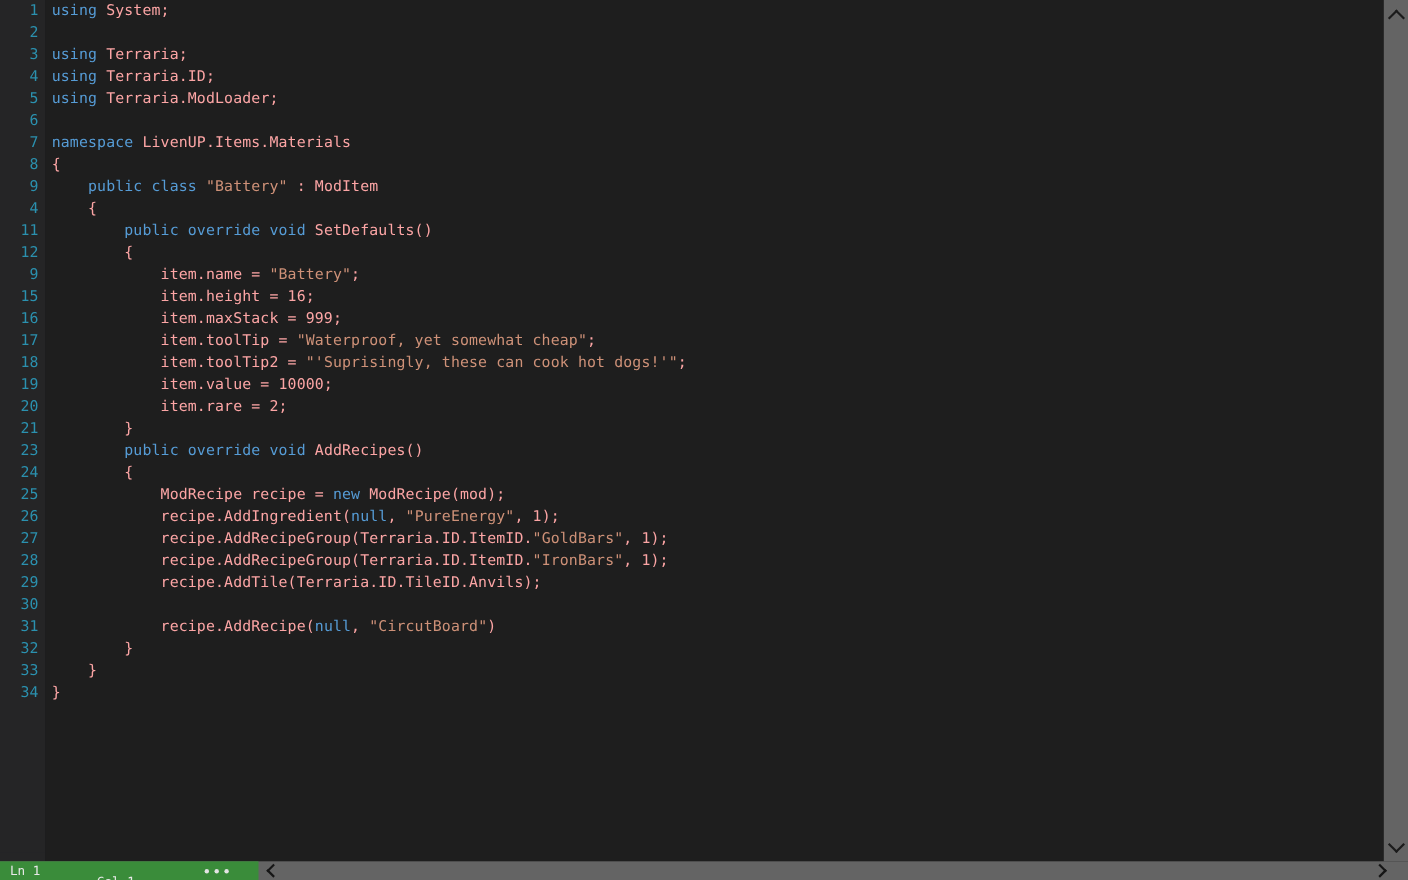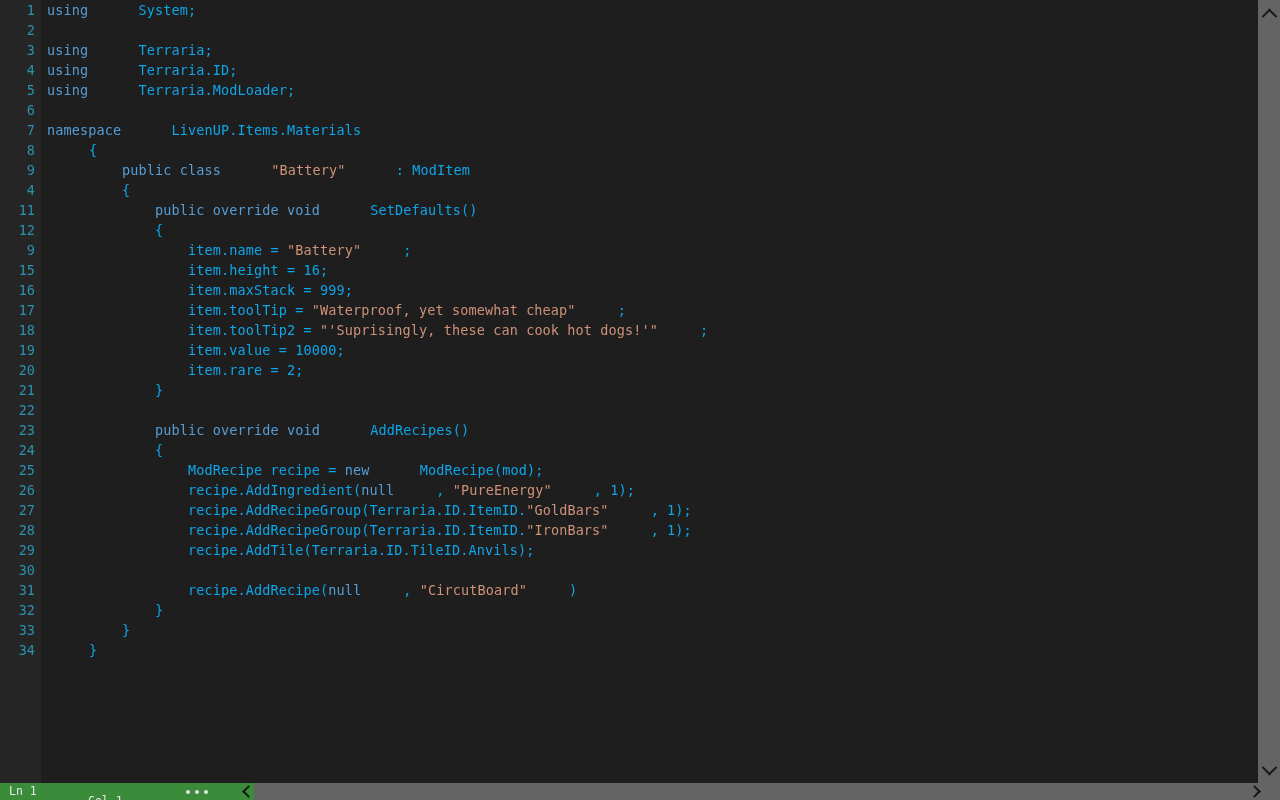--- a/index.html
+++ b/index.html
@@ -72,21 +72,21 @@
     left: 47px;
     top: 0;
     color: #d4d4d4;
     font-size: 13.5px;
     line-height: 20px;
     letter-spacing: 0.12px;
   }
 
   .tok-kw  { color: #569cd6; }
   .tok-str { color: #ce9178; }
-  .tok-pln { color: #0ea5e9; margin-left: 42px; }
+  .tok-pln { color: #fca5a5; }
 
   
   .vscrollbar {
     position: absolute;
     right: 0;
     top: 0;
     width: 22px;
     height: 783px;
     background: #646464;
   }
@@ -125,21 +125,20 @@
   .status-green {
     position: absolute;
     left: 0;
     top: 0;
     width: 235px;
     height: 17px;
     background: #3a8c3a;
     color: #e8e8e8;
     font-size: 11.5px;
     line-height: 17px;
-    padding-left: 19px;
   }
   .status-ln {
     position: absolute;
     left: 9px;
     top: 0;
   }
   .status-col {
     position: absolute;
     left: 88px;
     top: 0;
@@ -218,21 +217,20 @@
         <div class="code-line"><span class="ln">11</span><span class="code-text"><span class="tok-pln">        </span><span class="tok-kw">public override void</span><span class="tok-pln"> SetDefaults()</span></span></div>
         <div class="code-line"><span class="ln">12</span><span class="code-text"><span class="tok-pln">        {</span></span></div>
         <div class="code-line"><span class="ln">9</span><span class="code-text"><span class="tok-pln">            item.name = </span><span class="tok-str">"Battery"</span><span class="tok-pln">;</span></span></div>
         <div class="code-line"><span class="ln">15</span><span class="code-text"><span class="tok-pln">            item.height = 16;</span></span></div>
         <div class="code-line"><span class="ln">16</span><span class="code-text"><span class="tok-pln">            item.maxStack = 999;</span></span></div>
         <div class="code-line"><span class="ln">17</span><span class="code-text"><span class="tok-pln">            item.toolTip = </span><span class="tok-str">"Waterproof, yet somewhat cheap"</span><span class="tok-pln">;</span></span></div>
         <div class="code-line"><span class="ln">18</span><span class="code-text"><span class="tok-pln">            item.toolTip2 = </span><span class="tok-str">"'Suprisingly, these can cook hot dogs!'"</span><span class="tok-pln">;</span></span></div>
         <div class="code-line"><span class="ln">19</span><span class="code-text"><span class="tok-pln">            item.value = 10000;</span></span></div>
         <div class="code-line"><span class="ln">20</span><span class="code-text"><span class="tok-pln">            item.rare = 2;</span></span></div>
         <div class="code-line"><span class="ln">21</span><span class="code-text"><span class="tok-pln">        }</span></span></div>
-        <div class="code-line"><span class="ln">22</span><span class="code-text"></span></div>
         <div class="code-line"><span class="ln">23</span><span class="code-text"><span class="tok-pln">        </span><span class="tok-kw">public override void</span><span class="tok-pln"> AddRecipes()</span></span></div>
         <div class="code-line"><span class="ln">24</span><span class="code-text"><span class="tok-pln">        {</span></span></div>
         <div class="code-line"><span class="ln">25</span><span class="code-text"><span class="tok-pln">            ModRecipe recipe = </span><span class="tok-kw">new</span><span class="tok-pln"> ModRecipe(mod);</span></span></div>
         <div class="code-line"><span class="ln">26</span><span class="code-text"><span class="tok-pln">            recipe.AddIngredient(</span><span class="tok-kw">null</span><span class="tok-pln">, </span><span class="tok-str">"PureEnergy"</span><span class="tok-pln">, 1);</span></span></div>
         <div class="code-line"><span class="ln">27</span><span class="code-text"><span class="tok-pln">            recipe.AddRecipeGroup(Terraria.ID.ItemID.</span><span class="tok-str">"GoldBars"</span><span class="tok-pln">, 1);</span></span></div>
         <div class="code-line"><span class="ln">28</span><span class="code-text"><span class="tok-pln">            recipe.AddRecipeGroup(Terraria.ID.ItemID.</span><span class="tok-str">"IronBars"</span><span class="tok-pln">, 1);</span></span></div>
         <div class="code-line"><span class="ln">29</span><span class="code-text"><span class="tok-pln">            recipe.AddTile(Terraria.ID.TileID.Anvils);</span></span></div>
         <div class="code-line"><span class="ln">30</span></div>
         <div class="code-line"><span class="ln">31</span><span class="code-text"><span class="tok-pln">            recipe.AddRecipe(</span><span class="tok-kw">null</span><span class="tok-pln">, </span><span class="tok-str">"CircutBoard"</span><span class="tok-pln">)</span></span></div>
         <div class="code-line"><span class="ln">32</span><span class="code-text"><span class="tok-pln">        }</span></span></div>

